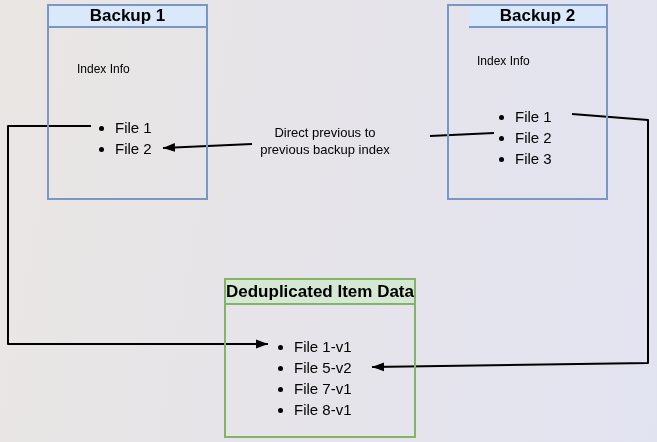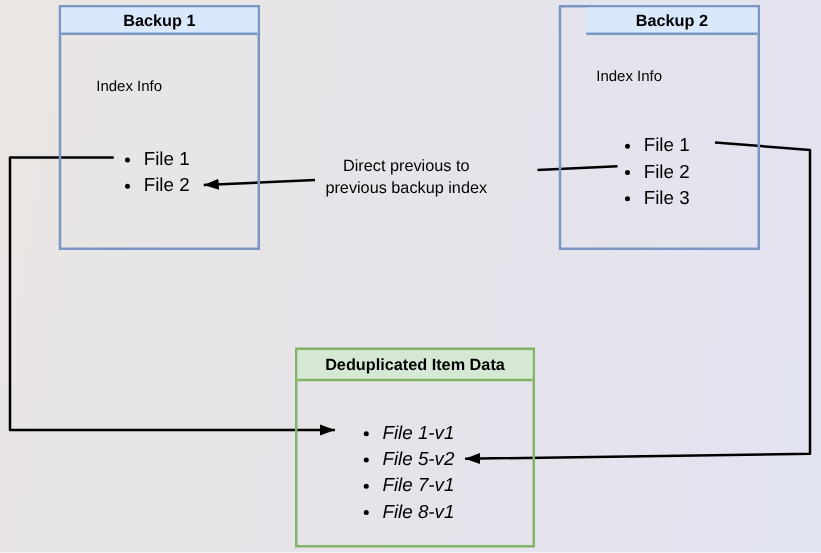--- a/index.html
+++ b/index.html
@@ -27,51 +27,51 @@
     background: transparent;
   }
   .node .header {
     box-sizing: border-box;
     border-bottom: 2px solid;
     border-color: inherit;
     display: flex;
     align-items: center;
     justify-content: center;
     font-weight: bold;
-    font-size: 13px;
+    font-size: 17px;
   }
   .node-blue { border-color: #7a96c2; }
   .node-blue .header { background: #dae8fc; border-color: #7a96c2; height: 22px; }
   .node-green { border-color: #82b366; }
   .node-green .header { background: #d5e8d4; border-color: #82b366; height: 25px; }
 
   #backup1 { left: 47px; top: 4px;  width: 161px; height: 196px; }
   #backup2 { left: 447px; top: 4px; width: 161px; height: 196px; padding-left: 20px; }
-  #dedup   { left: 236px; top: 278px; width: 192px; height: 160px; }
+  #dedup   { left: 224px; top: 278px; width: 192px; height: 160px; }
 
   .section-label {
     position: absolute;
     font-size: 12px;
     white-space: nowrap;
   }
   #backup1 .section-label { left: 28px; top: 56px; }
   #backup2 .section-label { left: 28px; top: 48px; }
 
   ul.file-list {
     position: absolute;
     margin: 0;
     padding: 0 0 0 20px;
     list-style: disc;
     font-size: 15px;
     line-height: 21px;
     white-space: nowrap;
   }
   #backup1 ul.file-list { left: 46px; top: 111px; }
   #backup2 ul.file-list { left: 46px; top: 100px; }
-  #dedup   ul.file-list { left: 48px; top: 56px; font-style: italic; }
+  #dedup   ul.file-list { left: 48px; top: 56px; }
   ul.file-list li { margin: 0; }
 
   .annotation {
     position: absolute;
     left: 238px; top: 124px;
     width: 174px;
     text-align: center;
     font-size: 13px;
     line-height: 17px;
     white-space: nowrap;

